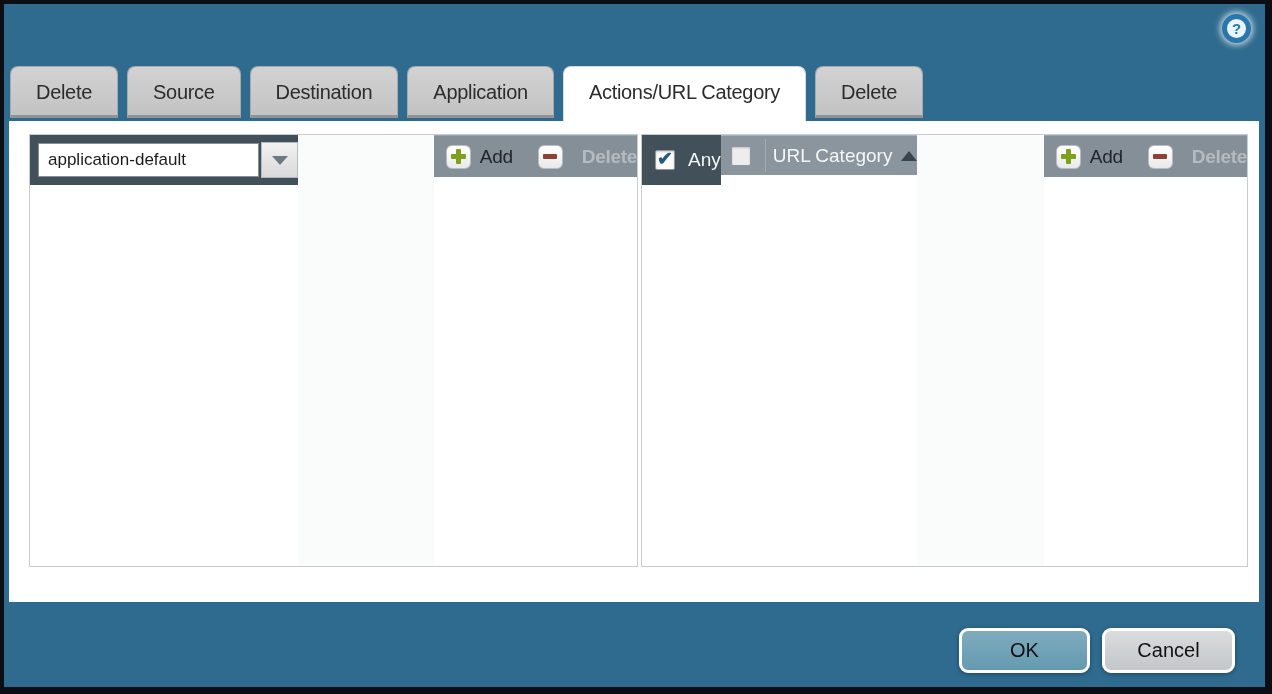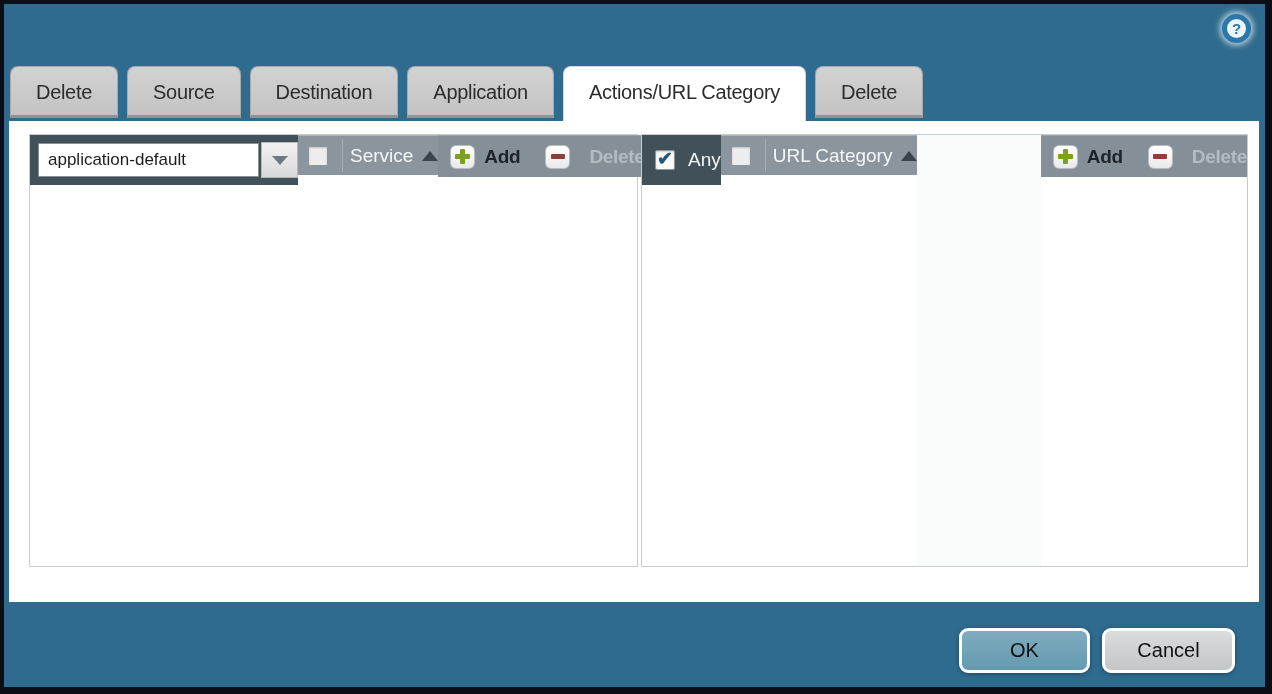--- a/index.html
+++ b/index.html
@@ -126,21 +126,21 @@
     border:1px solid #b7bec2;
     display:flex; align-items:center; justify-content:center;
     position:relative; cursor:pointer;
   }
   .plus-glyph, .plus-glyph::after { background:#7da01f; }
   .plus-glyph { width:15px; height:5px; border-radius:1px; position:relative; }
   .plus-glyph::after {
     content:""; position:absolute; left:5px; top:-5px; width:5px; height:15px; border-radius:1px;
   }
   .minus-glyph { width:14px; height:5px; border-radius:1px; background:#8b4137; }
-  .footer-label { font-size:19px; color:#1d2328; font-weight:bold; letter-spacing:-0.3px; }
+  .footer-label { font-size:19px; color:#1d2328; font-weight:normal; letter-spacing:-0.3px; }
   .footer-label.delete { color:#b4bbc1; margin-left:10px; font-weight:bold; }
   .mini-btn.delete { margin-left:16px; }
   .action-group { display:flex; align-items:center; gap:9px; cursor:pointer; }
   .action-group.disabled { cursor:default; }
 
   
   .dlg-btn {
     position:absolute; top:624px; height:45px;
     border-radius:9px; border:3px solid #ffffff;
     font-family:"Liberation Sans", sans-serif; font-size:20px; color:#111;
@@ -174,26 +174,20 @@
 
   <div class="content">
 
     <div class="panel left">
       <div class="panel-top">
         <input class="svc-input" type="text" value="application-default" style="">
         <div class="svc-arrow-btn">
           <span class="tri-down"></span>
         </div>
       </div>
-      <div class="panel-colhead">
-        <span class="checkbox"></span>
-        <span class="col-sep"></span>
-        <span class="col-label">Service</span>
-        <span class="tri-up"></span>
-      </div>
       <div class="panel-list"></div>
       <div class="panel-footer">
         <div class="action-group">
           <span class="mini-btn">
               <span class="plus-glyph"></span>
             </span>
           <span class="footer-label">Add</span>
         </div>
         <div class="action-group disabled">
           <span class="mini-btn delete">

